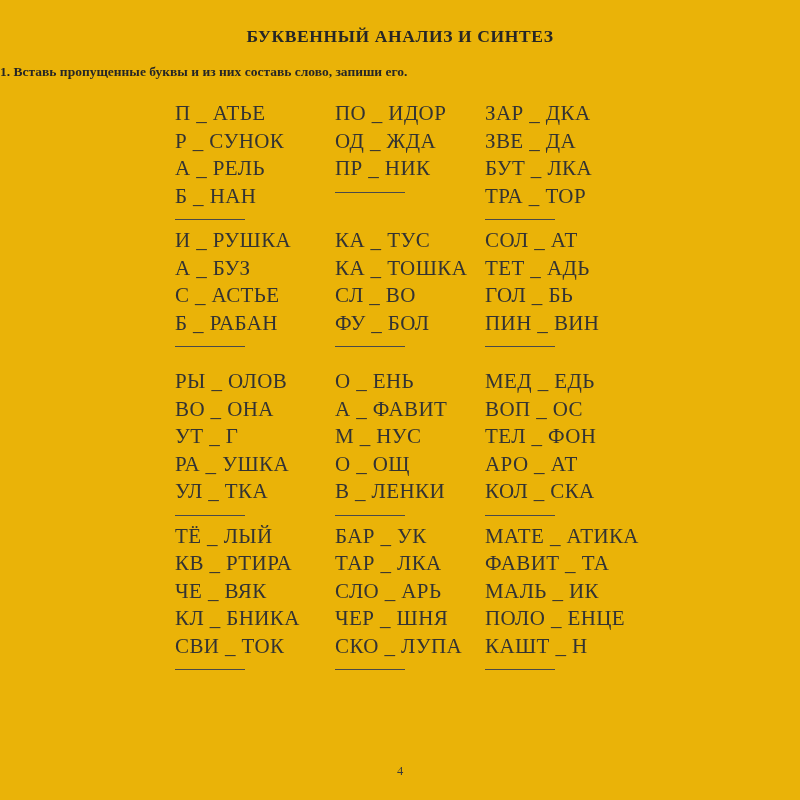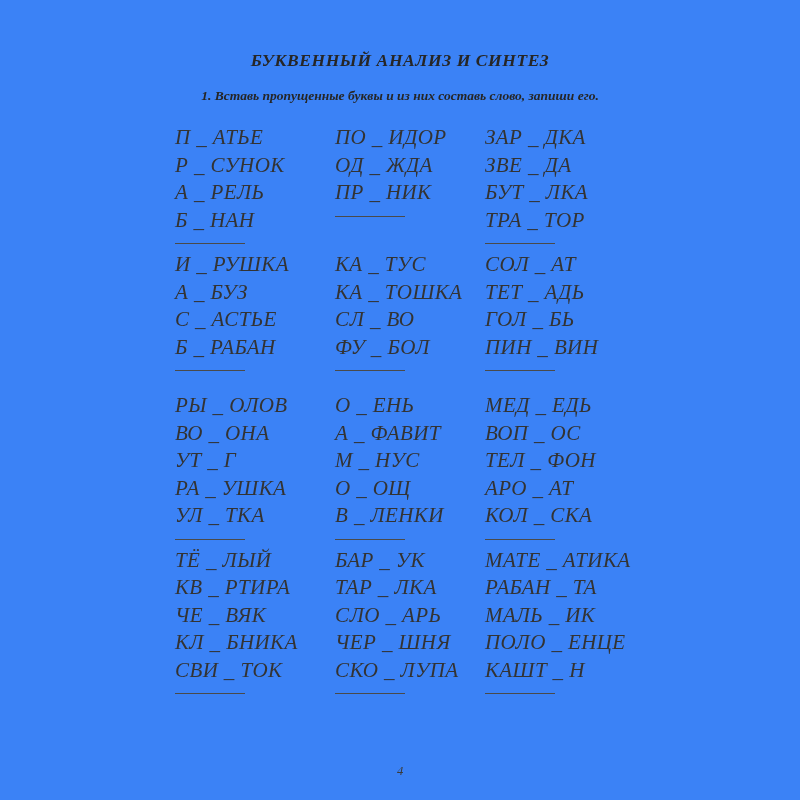--- a/index.html
+++ b/index.html
@@ -11,37 +11,35 @@
     width: 800px;
     height: 800px;
     position: relative;
     overflow: hidden;
     font-family: "Liberation Serif", "DejaVu Serif", serif;
     color: #2e2e2e;
   }
   .page {
     position: absolute;
     inset: 0;
-    background: #3b82f6;
-    padding-top: 50px;
+    background: #eab308;
+    padding-top: 26px;
     box-sizing: border-box;
-    font-style: italic;
   }
   .title {
     margin: 0;
     text-align: center;
     font-size: 17.5px;
     font-weight: bold;
     letter-spacing: 0.6px;
     color: #262626;
     line-height: 20px;
   }
   .instruction {
     margin: 18px 0 0 0;
-    text-align: center;
     font-size: 13.5px;
     font-weight: bold;
     color: #262626;
     line-height: 16px;
   }
   .blocks {
     margin: 20px 0 0 175px;
   }
   .block {
     display: grid;
@@ -164,21 +162,21 @@
         <div class="col">
           <div class="word">БАР _ УК</div>
           <div class="word">ТАР _ ЛКА</div>
           <div class="word">СЛО _ АРЬ</div>
           <div class="word">ЧЕР _ ШНЯ</div>
           <div class="word">СКО _ ЛУПА</div>
           <div class="answer-line"></div>
         </div>
         <div class="col">
           <div class="word">МАТЕ _ АТИКА</div>
-          <div class="word">РАБАН _ ТА</div>
+          <div class="word">ФАВИТ _ ТА</div>
           <div class="word">МАЛЬ _ ИК</div>
           <div class="word">ПОЛО _ ЕНЦЕ</div>
           <div class="word">КАШТ _ Н</div>
           <div class="answer-line"></div>
         </div>
       </div>
     </div>
   <div class="page-number">4</div>
 </div>
 

